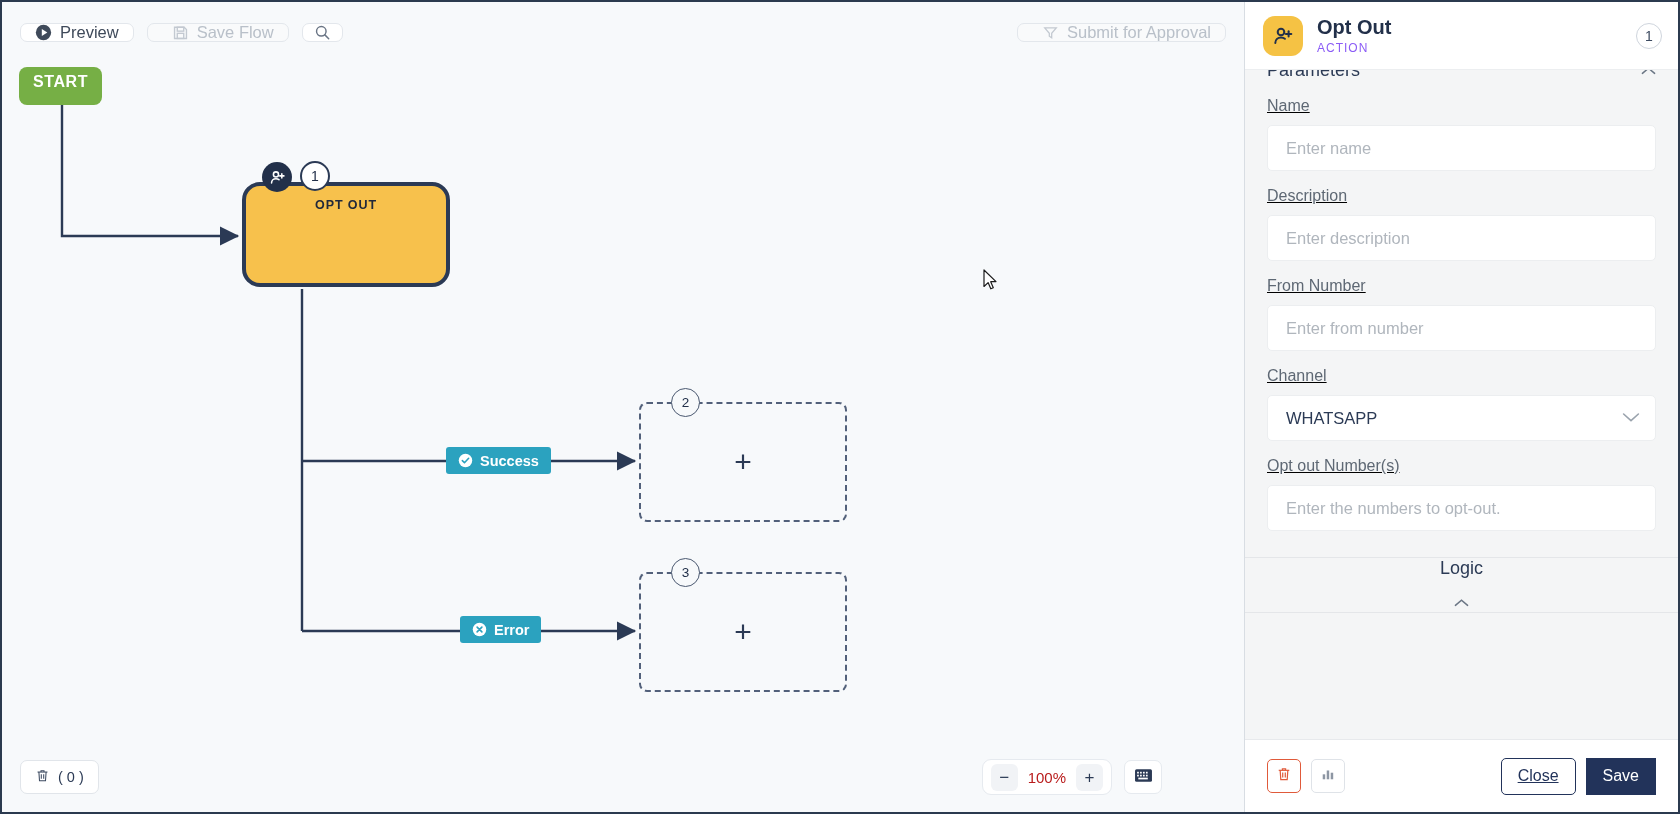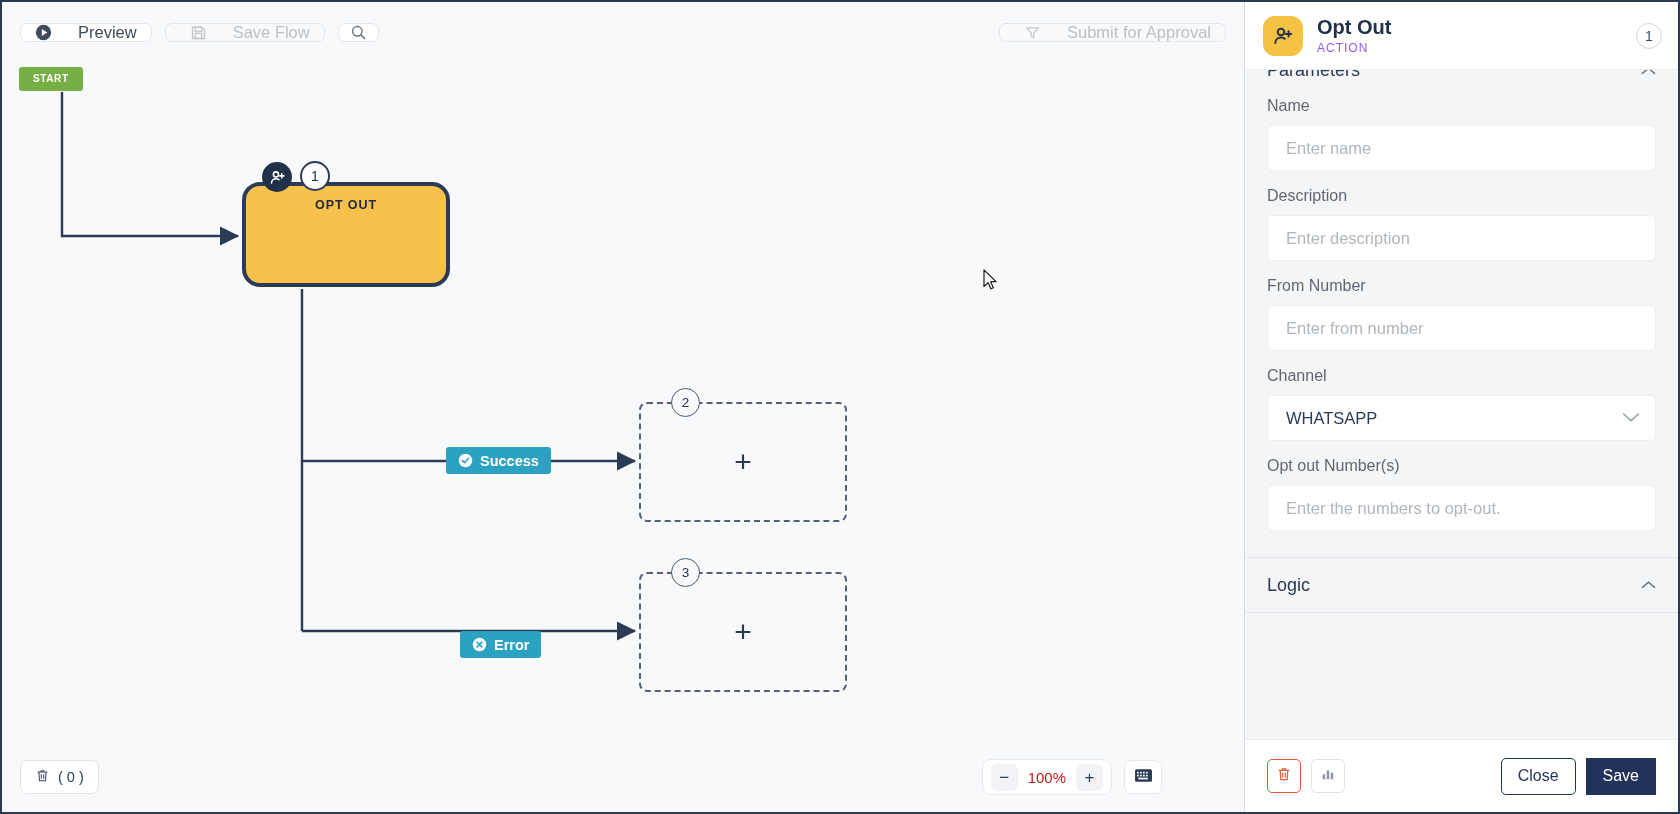--- a/index.html
+++ b/index.html
@@ -32,21 +32,21 @@
     height: 60px;
     display: flex;
     align-items: center;
     padding: 0 18px;
     background: #f7f9fb;
     z-index: 20;
   }
   .tb-btn {
     display: flex;
     align-items: center;
-    gap: 26px;
+    gap: 8px;
     height: 19px;
     padding: 0 14px;
     border: 1px solid #e3e7ec;
     border-radius: 7px;
     background: #ffffff;
     font-size: 16.5px;
     color: #3f4a5a;
     cursor: pointer;
     white-space: nowrap;
   }
@@ -54,25 +54,25 @@
   .tb-btn.icon-only { padding: 0 11px; }
   .tb-gap { width: 13px; }
   .tb-spacer { flex: 1; }
   .tb-btn svg { display: block; }
 
   .start-pill {
     position: absolute;
     left: 17px; top: 65px;
     background: #76af45;
     color: #ffffff;
-    font-size: 10px;
+    font-size: 16px;
     font-weight: bold;
     letter-spacing: 0.6px;
-    padding: 6px 14px 7px;
-    border-radius: 3px;
+    padding: 6px 14px 14px;
+    border-radius: 8px;
     z-index: 8;
   }
 
   .flow-svg { position: absolute; left: 0; top: 0; width: 1243px; height: 810px; }
 
   
   .node-optout {
     position: absolute;
     left: 240px; top: 180px;
     width: 208px; height: 105px;
@@ -160,21 +160,21 @@
     height: 27px;
     padding: 0 12px;
     background: #2ba2bf;
     color: #ffffff;
     font-size: 14.5px;
     font-weight: bold;
     border-radius: 3px;
     z-index: 7;
   }
   #edge-success { left: 444px; top: 445px; }
-  #edge-error   { left: 458px; top: 629px; }
+  #edge-error   { left: 458px; top: 614px; }
   .edge-label svg { display: block; flex: 0 0 auto; }
 
   
   .cursor-arrow { position: absolute; left: 981px; top: 267px; z-index: 30; }
 
   
   .canvas-bottom-left {
     position: absolute;
     left: 18px; bottom: 18px;
     display: flex; align-items: center; gap: 8px;
@@ -272,21 +272,21 @@
     padding-top: 2px;
     margin-bottom: 8px;
   }
   .section-title {
     font-size: 18px; color: #2b3a55; font-weight: normal;
     
     margin-top: -12px;
   }
   .chev { color: #6b7685; font-size: 14px; margin-top: -12px; }
 
-  .field { margin-top: 16px; }
+  .field { margin-top: 16px; text-decoration: underline; }
   .field-label {
     font-size: 16px;
     color: #5e6874;
     margin-bottom: 10px;
   }
   .field-input {
     width: 100%;
     height: 46px;
     background: #ffffff;
     border: 1px solid #eceef0;
@@ -306,20 +306,21 @@
     pointer-events: none;
   }
 
   .section-logic {
     border-top: 1px solid #e4e6e9;
     border-bottom: 1px solid #e4e6e9;
     background: #f4f5f6;
     height: 56px;
     display: flex; align-items: center; justify-content: space-between;
     padding: 0 22px;
+    flex-direction: column;
   }
   .section-logic .section-title2 { font-size: 18px; color: #2b3a55; }
 
   .panel-footer {
     flex: 0 0 auto;
     height: 73px;
     background: #ffffff;
     border-top: 1px solid #e7e9ec;
     display: flex;
     align-items: center;
@@ -339,20 +340,21 @@
   .btn-close {
     height: 37px; min-width: 68px;
     padding: 0 16px;
     border: 1.5px solid #22335a;
     border-radius: 5px;
     background: #ffffff;
     color: #22335a;
     font-size: 16px;
     font-family: "Liberation Sans", sans-serif;
     cursor: pointer;
+    text-decoration: underline;
   }
   .btn-save {
     height: 37px; min-width: 68px;
     padding: 0 16px;
     border: 1.5px solid #22335a;
     border-radius: 0;
     background: #22335a;
     color: #ffffff;
     font-size: 16px;
     font-family: "Liberation Sans", sans-serif;

